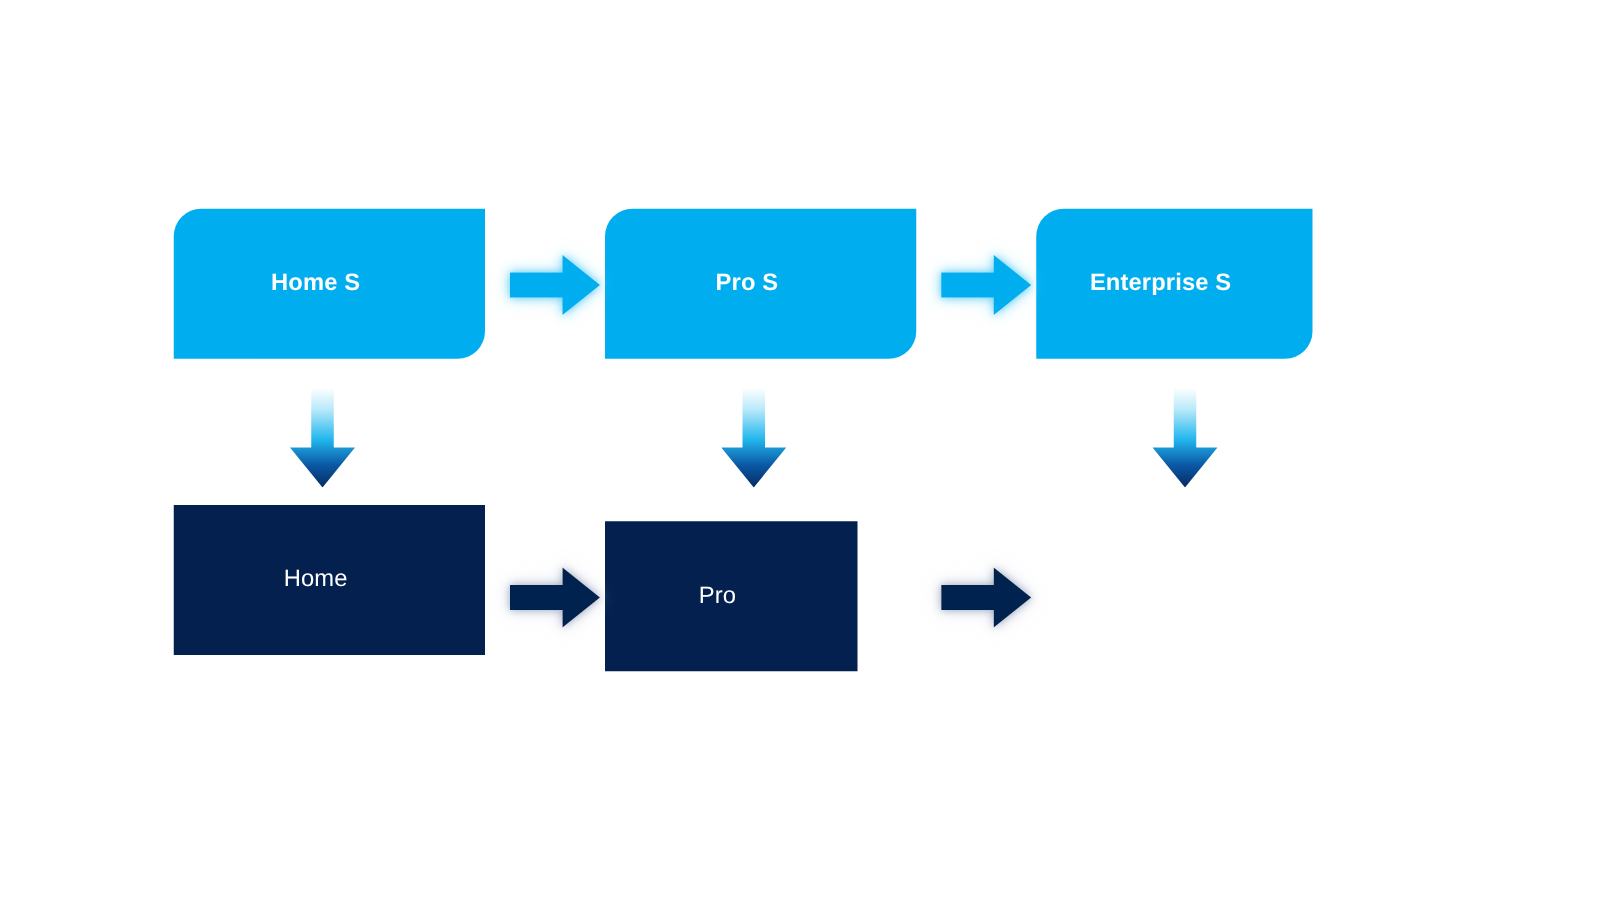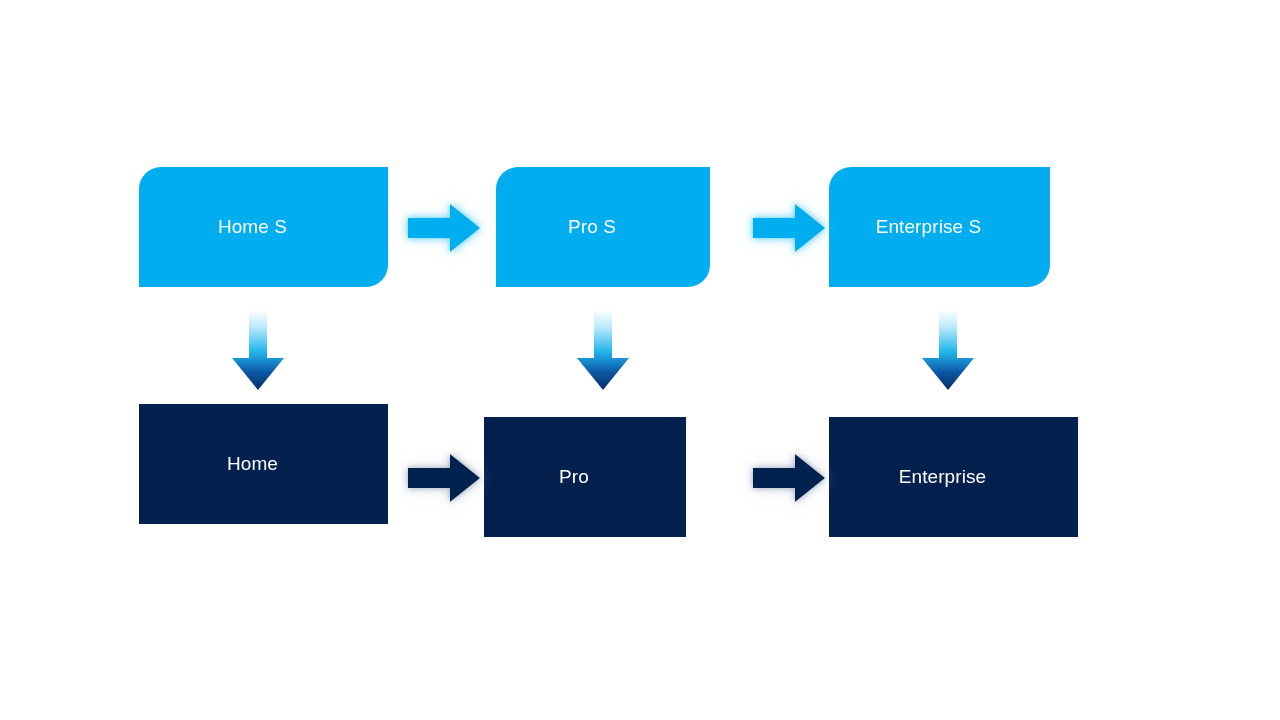--- a/index.html
+++ b/index.html
@@ -38,21 +38,21 @@
   }
   .node.tier-s {
     background: #00AEEF;
     border-radius: 22px 0 22px 0;
   }
   .node.tier-base {
     background: #04204F;
     border-radius: 0;
   }
   
-  .node.tier-s  .node-label { transform: translateX(-11px); }
+  .node.tier-s  .node-label { transform: translateX(-11px); font-weight: bold; }
   .node.tier-base .node-label { transform: translateX(-11px); }
 
   
   .h-arrow {
     position: absolute;
     display: block;
     overflow: visible;
   }
   .h-arrow svg { display: block; overflow: visible; }
 
@@ -65,21 +65,21 @@
 </style>
 </head>
 <body>
 
 <div id="canvas">
 
   <div class="node tier-s" id="node-home-s" style="left:139px; top:167px; width:249px; height:120px;">
     <span class="node-label">Home S</span>
   </div>
 
-  <div class="node tier-s" id="node-pro-s" style="left:496px; top:167px; width:214px; height:120px;">
+  <div class="node tier-s" id="node-pro-s" style="left:484px; top:167px; width:249px; height:120px;">
     <span class="node-label">Pro S</span>
   </div>
 
   <div class="node tier-s" id="node-enterprise-s" style="left:829px; top:167px; width:221px; height:120px;">
     <span class="node-label">Enterprise S</span>
   </div>
 
   <div class="h-arrow" style="left:408px; top:202px; width:72px; height:52px;">
     <svg width="72" height="52" viewBox="0 0 72 52" xmlns="http://www.w3.org/2000/svg">
       <defs>
@@ -150,23 +150,20 @@
   </div>
 
   <div class="node tier-base" id="node-home" style="left:139px; top:404px; width:249px; height:120px;">
     <span class="node-label">Home</span>
   </div>
 
   <div class="node tier-base" id="node-pro" style="left:484px; top:417px; width:202px; height:120px;">
     <span class="node-label">Pro</span>
   </div>
 
-  <div class="node tier-base" id="node-enterprise" style="left:829px; top:417px; width:249px; height:120px;">
-    <span class="node-label">Enterprise</span>
-  </div>
 
   <div class="h-arrow" style="left:408px; top:452px; width:72px; height:52px;">
     <svg width="72" height="52" viewBox="0 0 72 52" xmlns="http://www.w3.org/2000/svg">
       <defs>
         <filter id="glow-navy-1" x="-60%" y="-60%" width="220%" height="220%">
           <feDropShadow dx="0" dy="0" stdDeviation="3.4" flood-color="#8C9BB5" flood-opacity="0.85"></feDropShadow>
           <feDropShadow dx="0" dy="0" stdDeviation="6.5" flood-color="#C3CCDC" flood-opacity="0.5"></feDropShadow>
         </filter>
       </defs>
       <path d="M0,16 L42,16 L42,2 L72,26 L42,50 L42,36 L0,36 Z" fill="#04204F" filter="url(#glow-navy-1)"></path>

